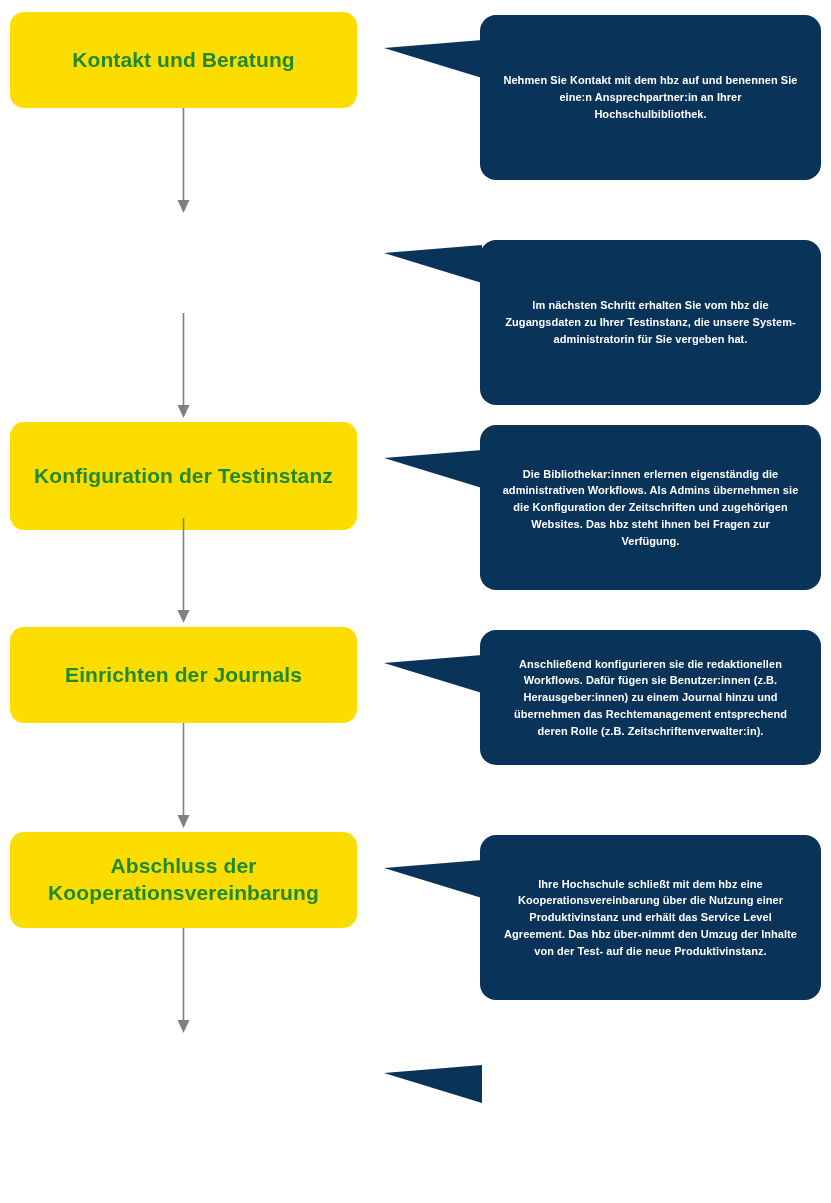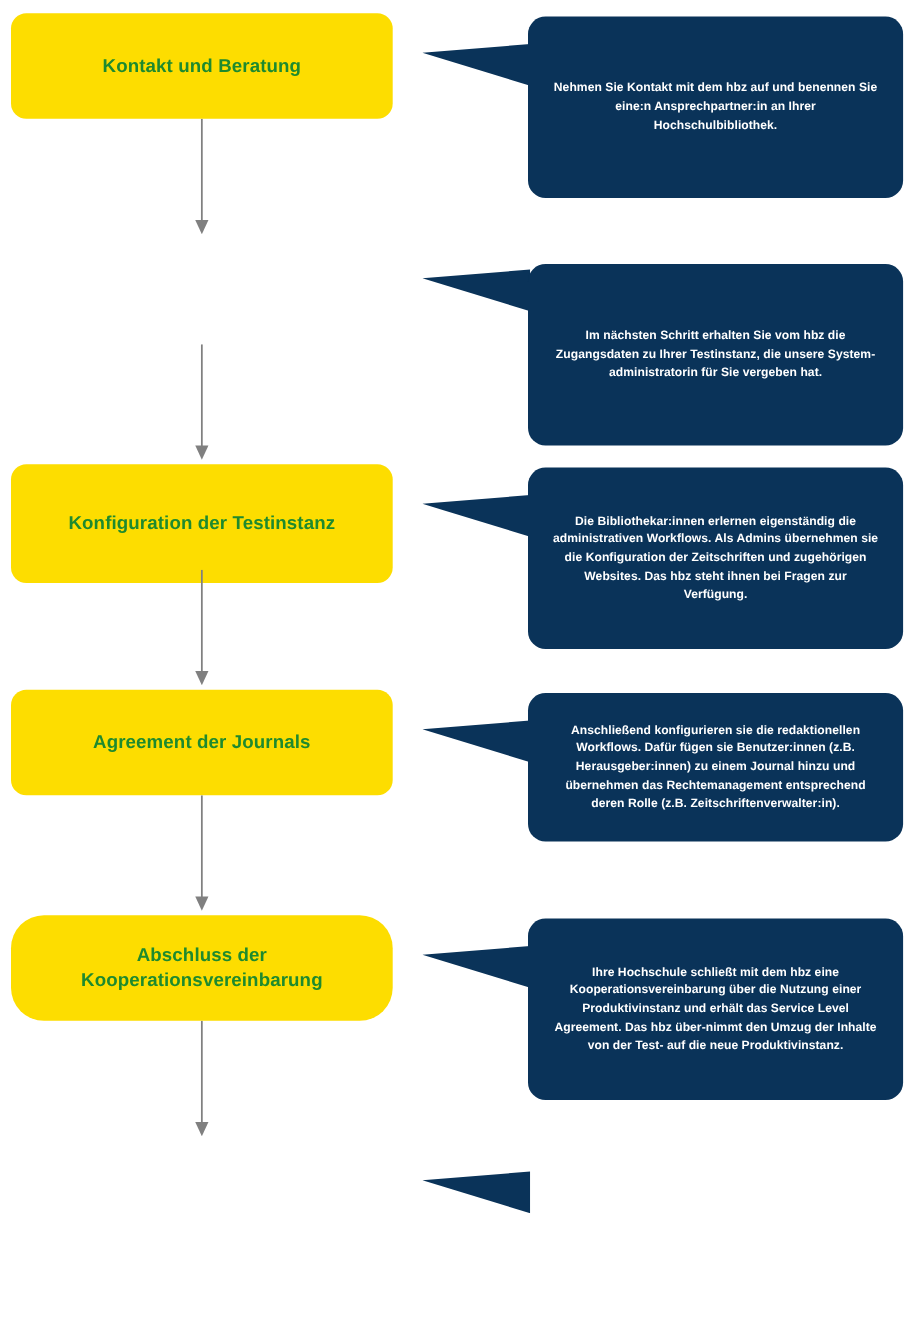--- a/index.html
+++ b/index.html
@@ -28,21 +28,21 @@
     align-items: center;
     justify-content: center;
     text-align: center;
     box-sizing: border-box;
     padding: 6px 14px;
   }
   .step-box.yellow { background: #FDDD00; }
   .step-box.green  { background: #2E9633; }
 
   .step-label {
-    font-size: 17px;
+    font-size: 21px;
     font-weight: bold;
     line-height: 1.28;
     letter-spacing: 0.1px;
   }
   .step-box.yellow .step-label { color: #1E8A2E; }
   .step-box.green  .step-label { color: #ffffff; }
 
   
   .callout {
     position: absolute;
@@ -143,41 +143,41 @@
   </div>
 
   <div class="connector" style="top:518px; height:107px;">
     <svg width="15" height="107" viewBox="0 0 15 107" xmlns="http://www.w3.org/2000/svg">
       <line x1="7.5" y1="0" x2="7.5" y2="93" stroke="#808080" stroke-width="1.6"></line>
       <polygon points="1.5,92 13.5,92 7.5,105" fill="#808080"></polygon>
     </svg>
   </div>
 
   <div class="step-box yellow" style="top:627px; height:96px;">
-    <span class="step-label">Agreement der Journals</span>
+    <span class="step-label">Einrichten der Journals</span>
   </div>
 
   <div class="tail" style="top:651px;">
     <svg width="98" height="42" viewBox="0 0 98 42" xmlns="http://www.w3.org/2000/svg">
       <polygon points="0,12 98,4 98,42" fill="#0A3359"></polygon>
     </svg>
   </div>
 
   <div class="callout" style="top:630px; height:135px;">
     <div class="callout-text">Anschließend konfigurieren sie die redaktionellen Workflows. Dafür fügen sie Benutzer:innen (z.B. Herausgeber:innen) zu einem Journal hinzu und übernehmen das Rechtemanagement entsprechend deren Rolle (z.B. Zeitschriftenverwalter:in).</div>
   </div>
 
   <div class="connector" style="top:723px; height:107px;">
     <svg width="15" height="107" viewBox="0 0 15 107" xmlns="http://www.w3.org/2000/svg">
       <line x1="7.5" y1="0" x2="7.5" y2="93" stroke="#808080" stroke-width="1.6"></line>
       <polygon points="1.5,92 13.5,92 7.5,105" fill="#808080"></polygon>
     </svg>
   </div>
 
-  <div class="step-box yellow" style="top:832px; height:96px;border-radius:30px;">
+  <div class="step-box yellow" style="top:832px; height:96px;">
     <span class="step-label">Abschluss der Kooperationsvereinbarung</span>
   </div>
 
   <div class="tail" style="top:856px;">
     <svg width="98" height="42" viewBox="0 0 98 42" xmlns="http://www.w3.org/2000/svg">
       <polygon points="0,12 98,4 98,42" fill="#0A3359"></polygon>
     </svg>
   </div>
 
   <div class="callout" style="top:835px; height:165px;">

